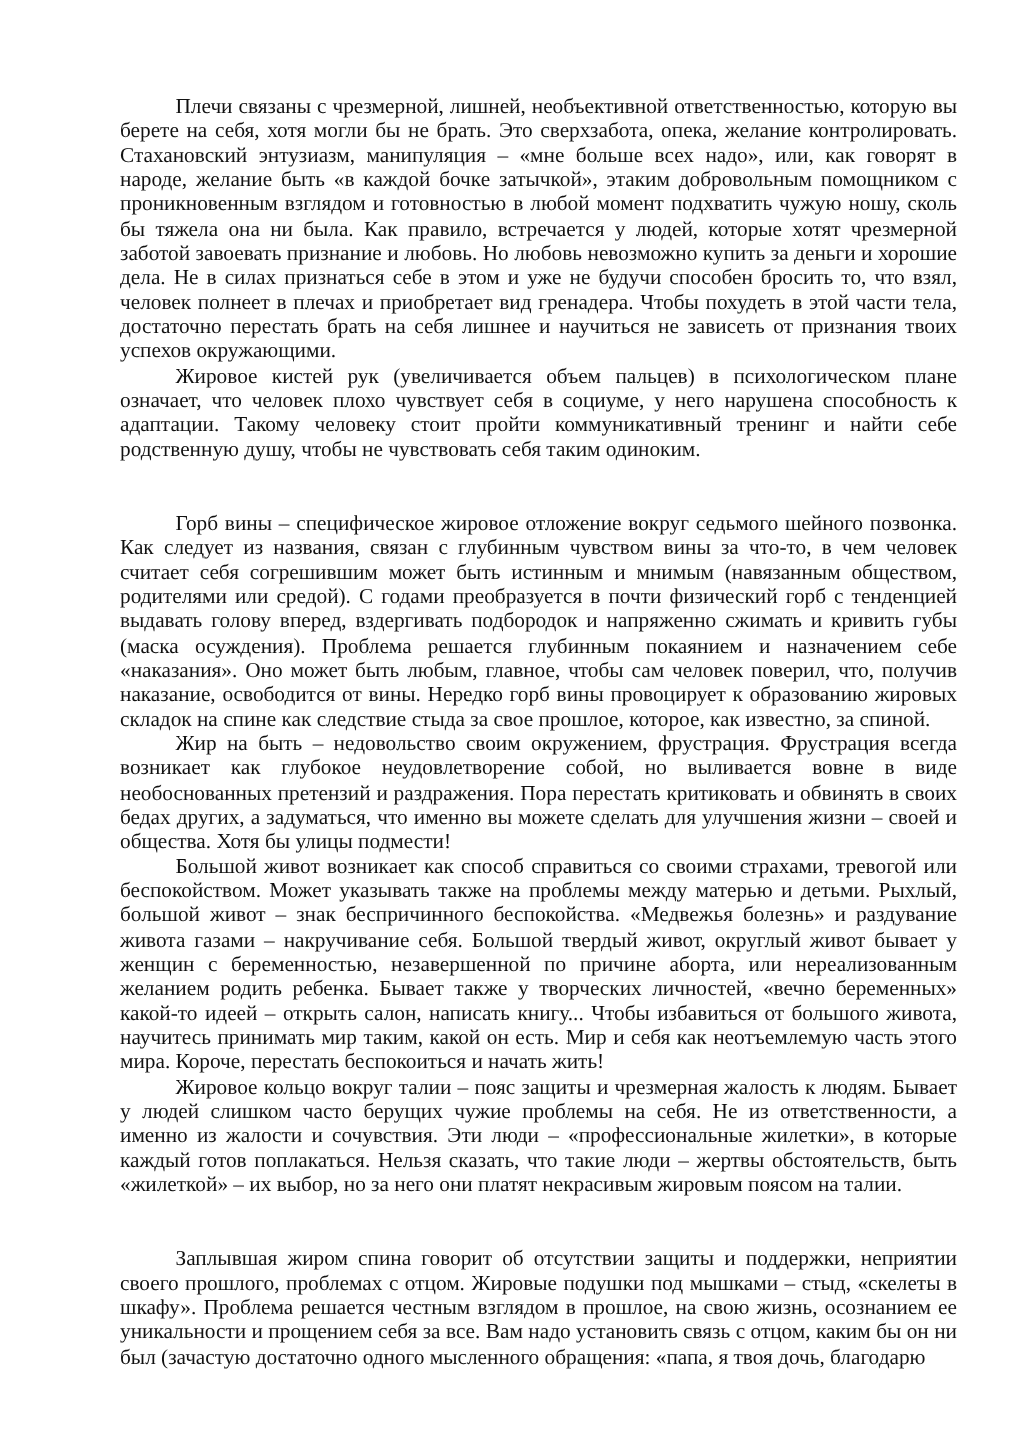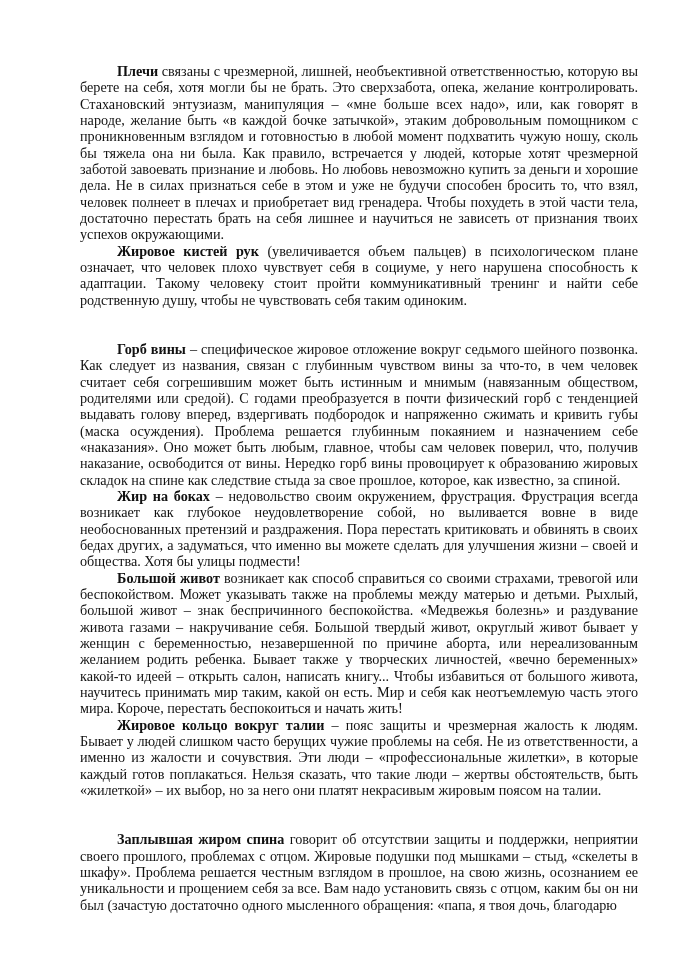--- a/index.html
+++ b/index.html
@@ -23,41 +23,41 @@
       line-height: 16.35px;
       color: #111111;
     }
     .para {
       margin: 0;
       text-align: justify;
       text-indent: 37px;
       hyphens: none;
     }
     .para b {
-      font-weight: bold;
+      font-weight: normal;
     }
     .spacer {
       height: 32.7px;
     }
   </style>
 </head>
 <body>
 
 <div class="page">
 
   <section>
     <p class="para"><b>Плечи</b><span> связаны с чрезмерной, лишней, необъективной ответственностью, которую вы берете на себя, хотя могли бы не брать. Это сверхзабота, опека, желание контролировать. Стахановский энтузиазм, манипуляция – «мне больше всех надо», или, как говорят в народе, желание быть «в каждой бочке затычкой», этаким добровольным помощником с проникновенным взглядом и готовностью в любой момент подхватить чужую ношу, сколь бы тяжела она ни была. Как правило, встречается у людей, которые хотят чрезмерной заботой завоевать признание и любовь. Но любовь невозможно купить за деньги и хорошие дела. Не в силах признаться себе в этом и уже не будучи способен бросить то, что взял, человек полнеет в плечах и приобретает вид гренадера. Чтобы похудеть в этой части тела, достаточно перестать брать на себя лишнее и научиться не зависеть от признания твоих успехов окружающими.</span></p>
     <p class="para"><b>Жировое кистей рук</b><span> (увеличивается объем пальцев) в психологическом плане означает, что человек плохо чувствует себя в социуме, у него нарушена способность к адаптации. Такому человеку стоит пройти коммуникативный тренинг и найти себе родственную душу, чтобы не чувствовать себя таким одиноким.</span></p>
   </section>
 
   <div class="spacer"></div>
 
   <section>
     <p class="para"><b>Горб вины</b><span> – специфическое жировое отложение вокруг седьмого шейного позвонка. Как следует из названия, связан с глубинным чувством вины за что-то, в чем человек считает себя согрешившим может быть истинным и мнимым (навязанным обществом, родителями или средой). С годами преобразуется в почти физический горб с тенденцией выдавать голову вперед, вздергивать подбородок и напряженно сжимать и кривить губы (маска осуждения). Проблема решается глубинным покаянием и назначением себе «наказания». Оно может быть любым, главное, чтобы сам человек поверил, что, получив наказание, освободится от вины. Нередко горб вины провоцирует к образованию жировых складок на спине как следствие стыда за свое прошлое, которое, как известно, за спиной.</span></p>
-    <p class="para"><b>Жир на боках</b><span> – недовольство своим окружением, фрустрация. Фрустрация всегда возникает как глубокое неудовлетворение собой, но выливается вовне в виде необоснованных претензий и раздражения. Пора перестать критиковать и обвинять в своих бедах других, а задуматься, что именно вы можете сделать для улучшения жизни – своей и общества. Хотя бы улицы подмести!</span></p>
+    <p class="para"><b>Жир на быть</b><span> – недовольство своим окружением, фрустрация. Фрустрация всегда возникает как глубокое неудовлетворение собой, но выливается вовне в виде необоснованных претензий и раздражения. Пора перестать критиковать и обвинять в своих бедах других, а задуматься, что именно вы можете сделать для улучшения жизни – своей и общества. Хотя бы улицы подмести!</span></p>
     <p class="para"><b>Большой живот</b><span> возникает как способ справиться со своими страхами, тревогой или беспокойством. Может указывать также на проблемы между матерью и детьми. Рыхлый, большой живот – знак беспричинного беспокойства. «Медвежья болезнь» и раздувание живота газами – накручивание себя. Большой твердый живот, округлый живот бывает у женщин с беременностью, незавершенной по причине аборта, или нереализованным желанием родить ребенка. Бывает также у творческих личностей, «вечно беременных» какой-то идеей – открыть салон, написать книгу... Чтобы избавиться от большого живота, научитесь принимать мир таким, какой он есть. Мир и себя как неотъемлемую часть этого мира. Короче, перестать беспокоиться и начать жить!</span></p>
     <p class="para"><b>Жировое кольцо вокруг талии</b><span> – пояс защиты и чрезмерная жалость к людям. Бывает у людей слишком часто берущих чужие проблемы на себя. Не из ответственности, а именно из жалости и сочувствия. Эти люди – «профессиональные жилетки», в которые каждый готов поплакаться. Нельзя сказать, что такие люди – жертвы обстоятельств, быть «жилеткой» – их выбор, но за него они платят некрасивым жировым поясом на талии.</span></p>
   </section>
 
   <div class="spacer"></div>
 
   <section>
     <p class="para"><b>Заплывшая жиром спина</b><span> говорит об отсутствии защиты и поддержки, неприятии своего прошлого, проблемах с отцом. Жировые подушки под мышками – стыд, «скелеты в шкафу». Проблема решается честным взглядом в прошлое, на свою жизнь, осознанием ее уникальности и прощением себя за все. Вам надо установить связь с отцом, каким бы он ни был (зачастую достаточно одного мысленного обращения: «папа, я твоя дочь, благодарю</span></p>
   </section>
 

